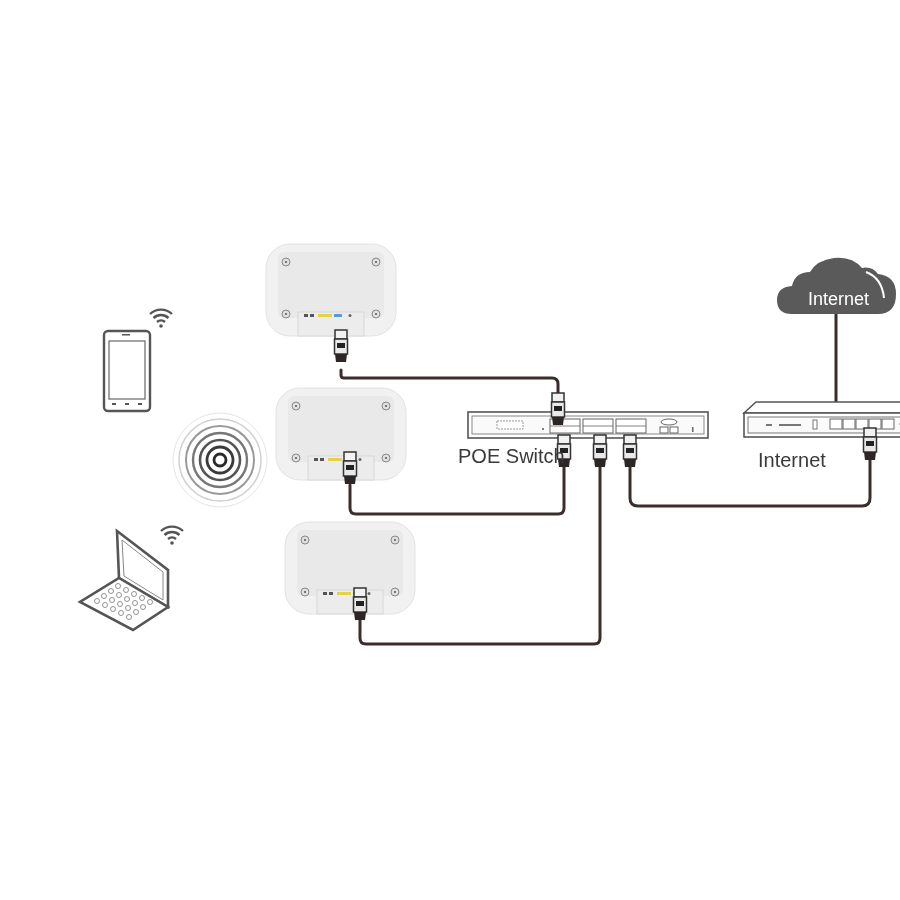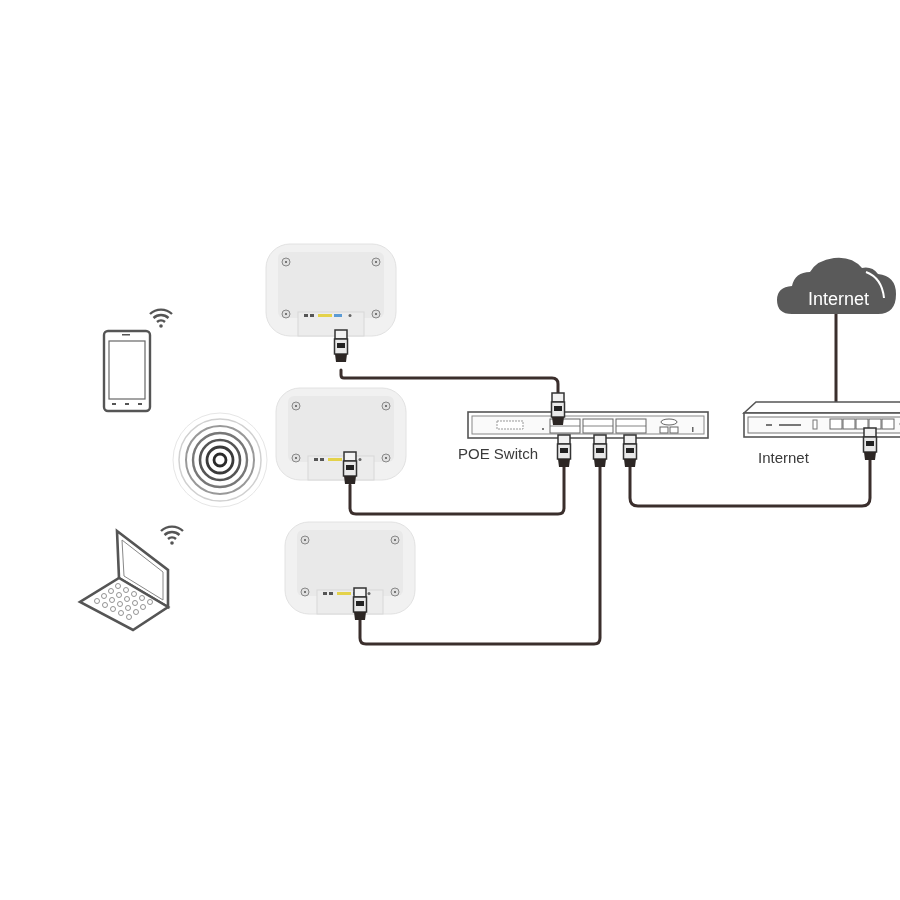--- a/index.html
+++ b/index.html
@@ -1,18 +1,18 @@
 <!DOCTYPE html>
 <html><head>
 <meta charset="utf-8">
 <style>
   html, body { margin: 0; padding: 0; background: #ffffff; }
   body { width: 900px; height: 900px; position: relative; overflow: hidden; font-family: "Liberation Sans", sans-serif; }
   #diagram { position: absolute; left: 0; top: 0; width: 900px; height: 900px; margin-left: 44px; }
-  .lbl { position: absolute; color: #3a3a3a; font-size: 15px; font-family: "Liberation Sans", sans-serif; white-space: nowrap; }
+  .lbl { position: absolute; color: #3a3a3a; font-size: 20px; font-family: "Liberation Sans", sans-serif; white-space: nowrap; }
   .cloud-lbl { position: absolute; color: #ffffff; font-size: 18px; font-family: "Liberation Sans", sans-serif; white-space: nowrap; }
   svg .cable { fill: none; stroke: #3a2e2c; stroke-width: 3; stroke-linecap: round; stroke-linejoin: round; }
 </style>
 </head>
 <body>
 
 <div id="diagram">
 <svg width="900" height="900" viewBox="0 0 900 900" xmlns="http://www.w3.org/2000/svg">
   <defs>
     <g id="rj45">

